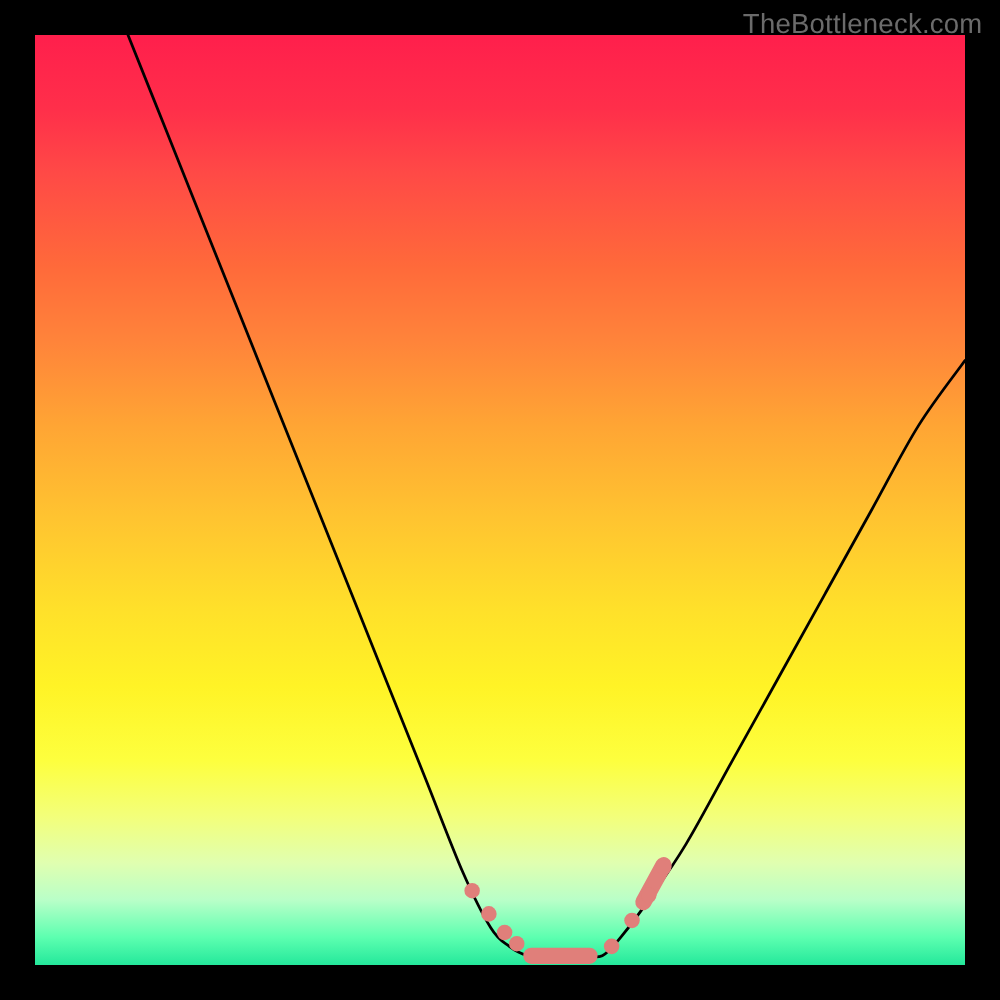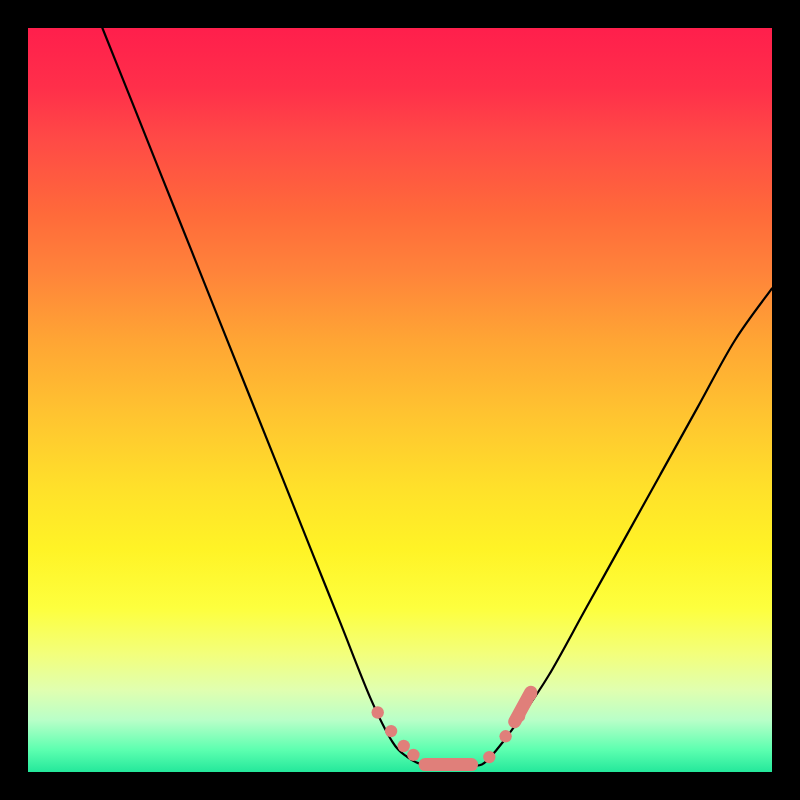--- a/index.html
+++ b/index.html
@@ -94,13 +94,14 @@
           <circle cx="363.1" cy="703.1" r="6.2" class="bead"></circle>
           <circle cx="375.7" cy="718.0" r="6.2" class="bead"></circle>
           <circle cx="385.4" cy="726.9" r="6.2" class="bead"></circle>
           <circle cx="461.3" cy="729.1" r="6.2" class="bead"></circle>
           <circle cx="477.6" cy="708.3" r="6.2" class="bead"></circle>
           <circle cx="491.0" cy="688.2" r="6.2" class="bead"></circle>
           <circle cx="502.9" cy="665.9" r="6.2" class="bead"></circle>
         </g>
     </svg>
   </div>
+  <div class="watermark">TheBottleneck.com</div>
 </div>
 
 </body></html>

